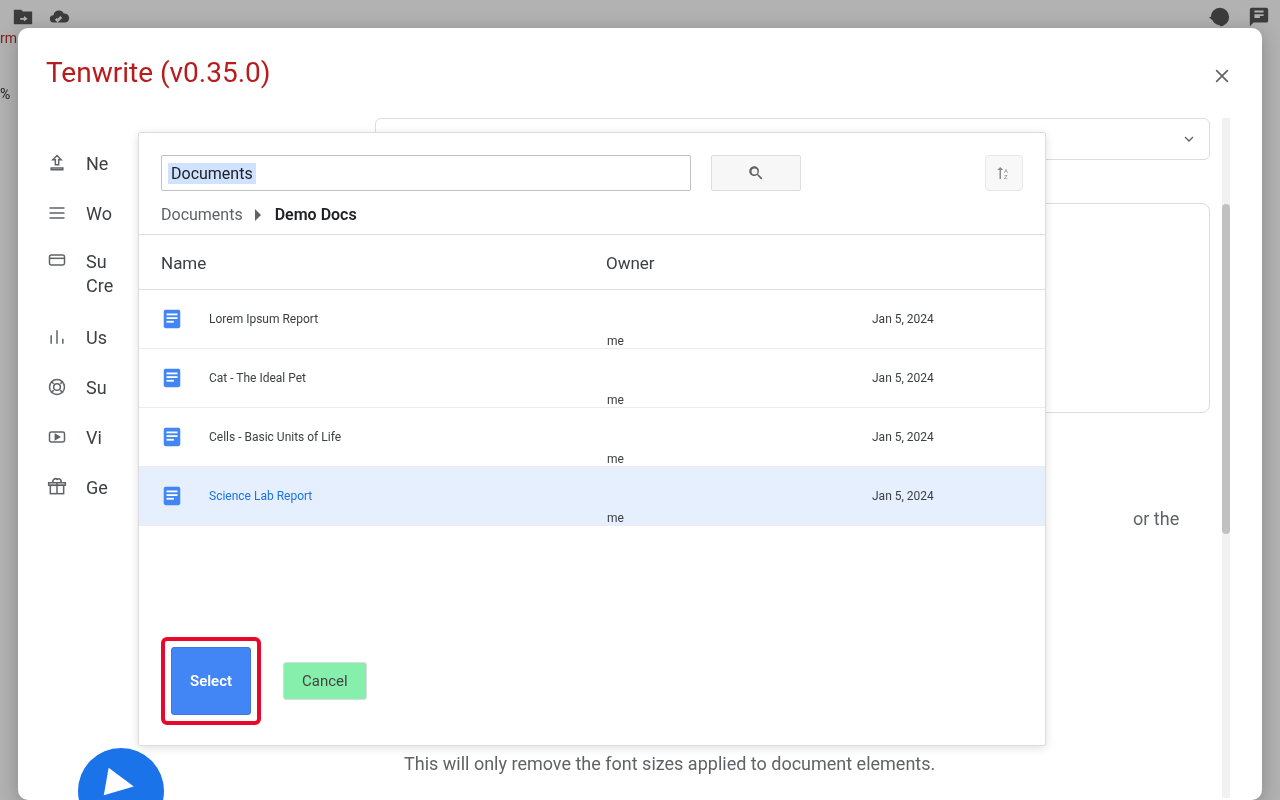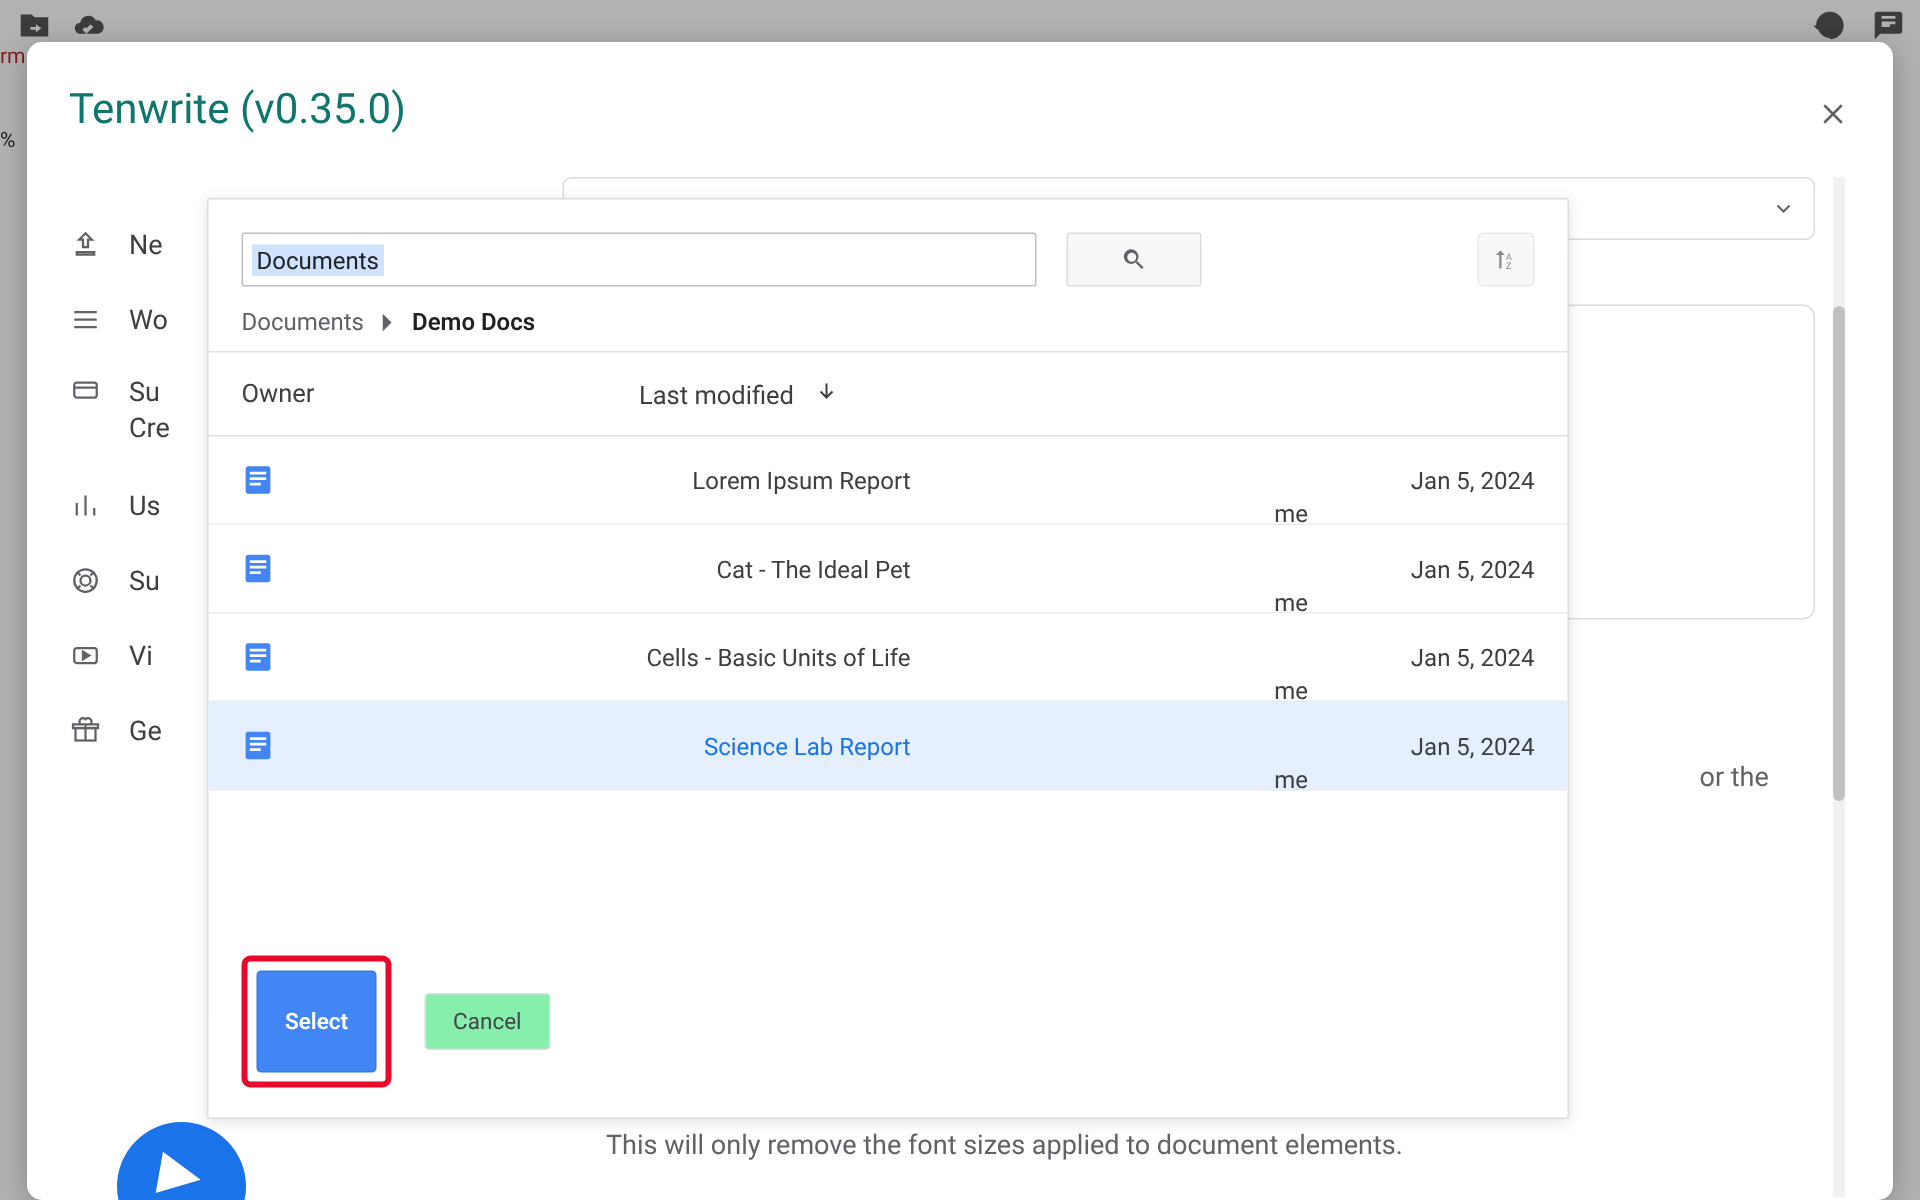--- a/index.html
+++ b/index.html
@@ -16,21 +16,21 @@
 .bg-text-left { position: absolute; top: 30px; left: 0; font-size: 14px; color: #7f1d1d; }
 .bg-pct { position: absolute; top: 86px; left: 0; font-size: 14px; color: #222; }
 
 
 .modal {
   position: absolute; left: 18px; top: 28px; width: 1244px; height: 772px;
   background: #fff; border-radius: 10px; box-shadow: 0 4px 20px rgba(0,0,0,0.25);
   overflow: hidden;
 }
 .modal-title {
-  position: absolute; left: 28px; top: 28px; font-size: 28px; color: #0f766e;
+  position: absolute; left: 28px; top: 28px; font-size: 28px; color: #b91c1c;
 }
 .close-btn {
   position: absolute; right: 26px; top: 34px; width: 28px; height: 28px;
   display: flex; align-items: center; justify-content: center; cursor: pointer;
   border-radius: 50%;
 }
 .close-btn svg { width: 20px; height: 20px; stroke: #5f6368; stroke-width: 2; fill: none; }
 
 
 .sidebar {
@@ -114,23 +114,22 @@
   display: flex; padding: 18px 22px 16px 22px; color: #3c4043; font-size: 17px;
   border-bottom: 1px solid #e0e0e0;
 }
 .col-name { flex: 0 0 445px; }
 .col-owner { flex: 0 0 265px; }
 .col-mod { flex: 1; display: flex; align-items: center; gap: 14px; }
 .sort-arrow svg { width: 16px; height: 16px; stroke: #3c4043; fill: none; stroke-width: 2; }
 
 .file-row {
   display: flex; align-items: center; padding: 0 22px; height: 59px;
-  border-bottom: 1px solid #ececec; font-size: 16px; color: #3c4043;
+  border-bottom: 1px solid #ececec; font-size: 12px; color: #3c4043;
   cursor: pointer;
-  text-align: right;
 }
 .file-row.selected { background: #e6effd; }
 .file-row.selected .fname { color: #1a73e8; }
 .doc-icon {
   width: 22px; height: 26px; margin-right: 26px; flex-shrink: 0;
 }
 .fname { flex: 0 0 398px; }
 .fowner { flex: 0 0 265px; margin-top: 44px; }
 .fmod { flex: 1; }
 
@@ -299,27 +298,22 @@
     <div class="breadcrumb">
       <span>Documents</span>
       <svg viewBox="0 0 8 12">
           <path d="M0 0l6 6-6 6z"></path>
         </svg>
       <span class="current">Demo Docs</span>
     </div>
     <div class="bc-sep"></div>
 
     <div class="table-head">
+      <div class="col-name">Name</div>
       <div class="col-owner">Owner</div>
-      <div class="col-mod">
-        <span>Last modified</span>
-        <span class="sort-arrow"><svg viewBox="0 0 24 24">
-              <path d="M12 4v14M6 12l6 6 6-6"></path>
-            </svg></span>
-      </div>
     </div>
 
     <div id="file-list">
         <div class="file-row">
           <svg class="doc-icon" viewBox="0 0 24 24">
             <rect x="3" y="2" width="18" height="20" rx="2" fill="#4285f4"></rect>
             <rect x="6" y="6" width="12" height="2" fill="#fff"></rect>
             <rect x="6" y="10" width="12" height="2" fill="#fff"></rect>
             <rect x="6" y="14" width="8" height="2" fill="#fff"></rect>
           </svg>

